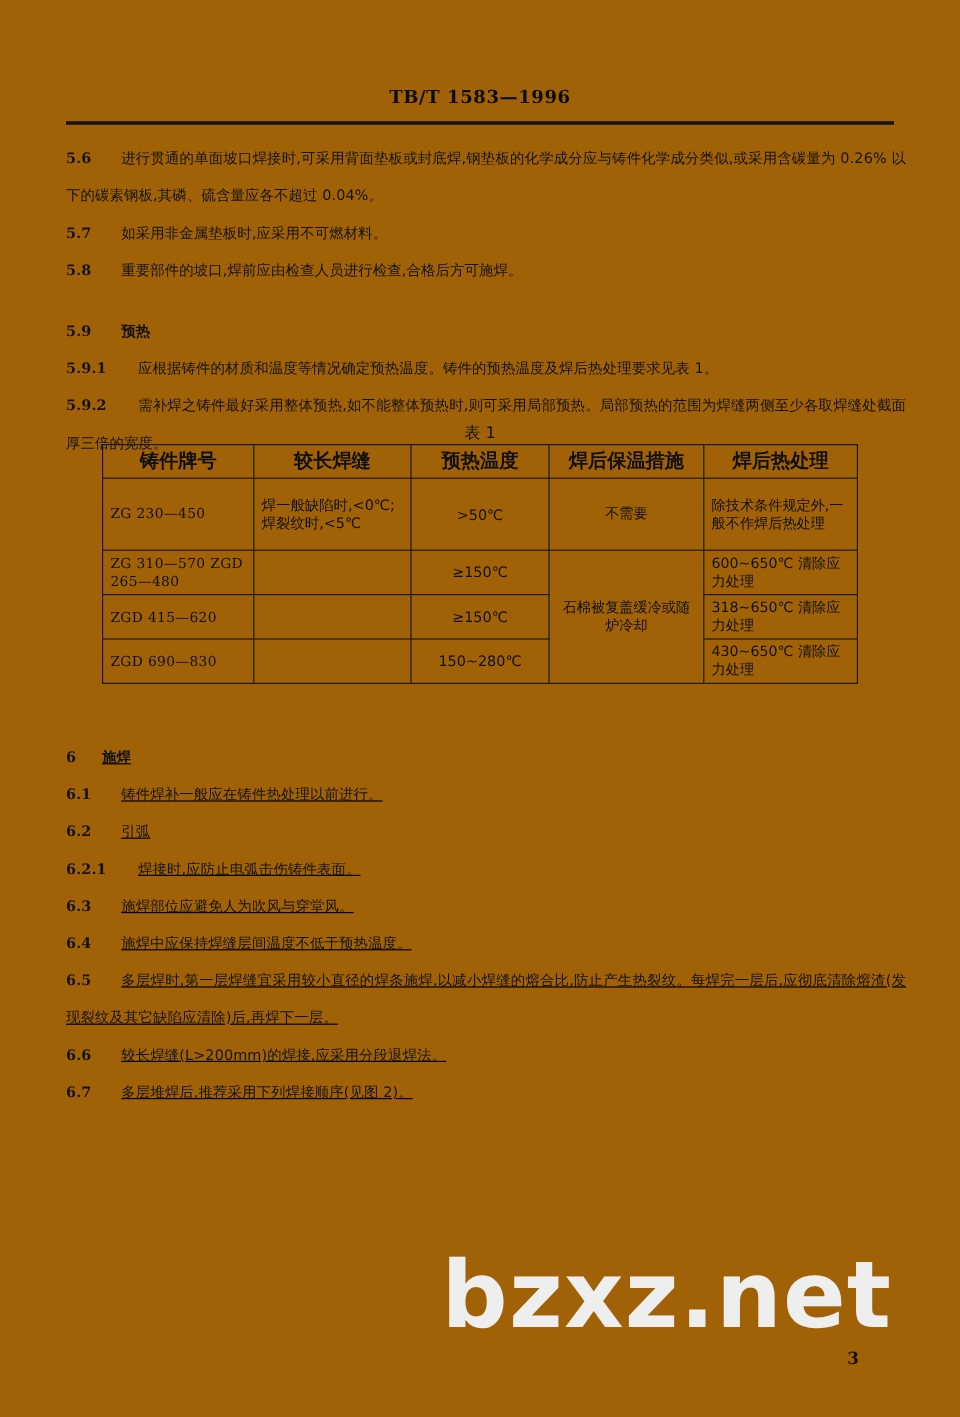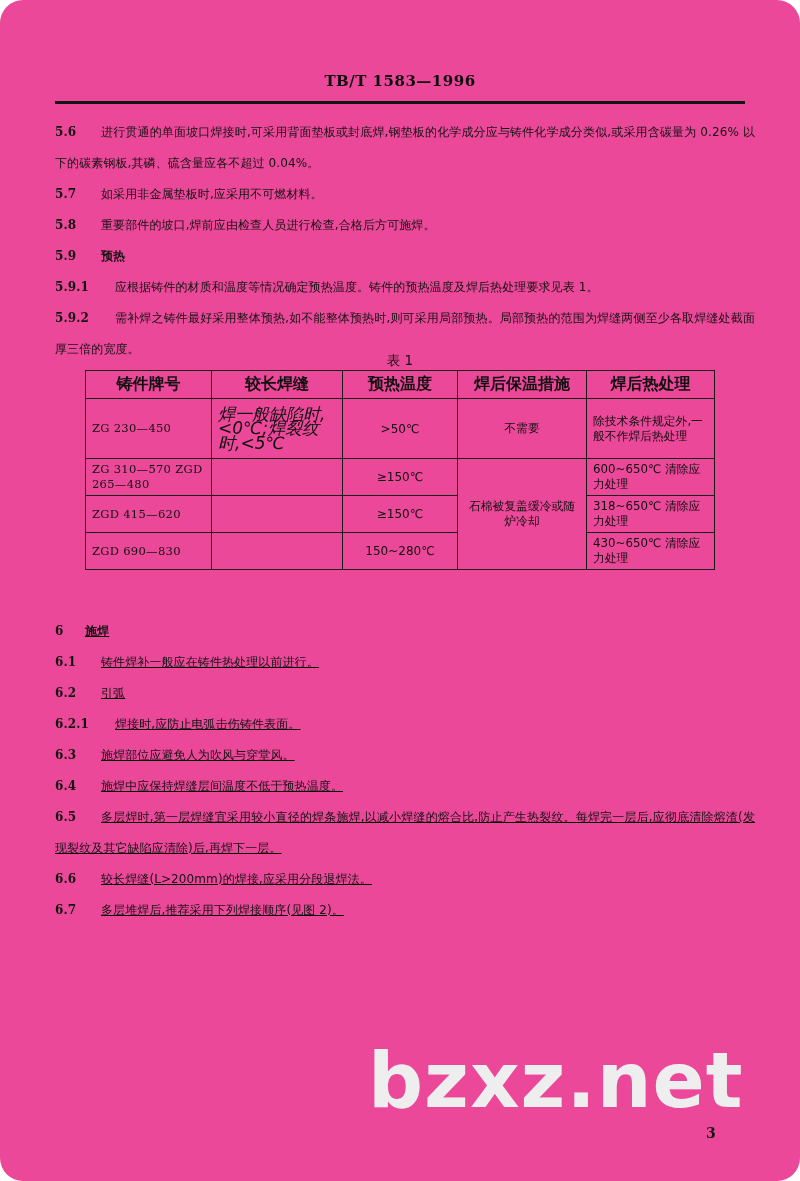--- a/index.html
+++ b/index.html
@@ -7,23 +7,22 @@
     padding: 0;
     background: #ffffff;
   }
   body {
     font-family: "DejaVu Sans", "Liberation Sans", sans-serif;
   }
   #page {
     position: relative;
     width: 800px;
     height: 1181px;
-    background: #ec4899;
+    background: #a16207;
     overflow: hidden;
-    border-radius: 23px;
   }
 
   
   .doc-header {
     position: absolute;
     top: 72px;
     left: 55px;
     width: 690px;
     text-align: center;
     font-family: "DejaVu Serif", "Liberation Serif", serif;
@@ -62,21 +61,21 @@
     min-width: 46px;
     font-family: "DejaVu Serif", "Liberation Serif", serif;
     font-weight: 600;
   }
   .para .num.wide { min-width: 60px; }
   .para .num.sec  { min-width: 30px; font-weight: bold; }
   .para.section {
     font-weight: bold;
     margin-top: 12px;
   }
-  .para.section-sub { font-weight: bold; }
+  .para.section-sub { font-weight: bold; margin-top: 20px; }
 
   
   .table-caption {
     position: absolute;
     top: 352px;
     left: 0;
     width: 800px;
     text-align: center;
     font-size: 13.5px;
     color: #131313;
@@ -109,22 +108,21 @@
     font-weight: bold;
     font-size: 11.5px;
     letter-spacing: 0.3px;
     padding-left: 14px;
     line-height: 15px;
   }
   td.c-cast {
     font-weight: bold;
     line-height: 14.5px;
     padding-left: 9px;
-    font-size: 17px;
-    font-style: italic;
+    font-size: 12px;
   }
   td.c-pre {
     text-align: center;
     font-weight: bold;
     font-size: 12px;
   }
   td.c-keep {
     text-align: center;
     font-weight: bold;
     line-height: 15px;

